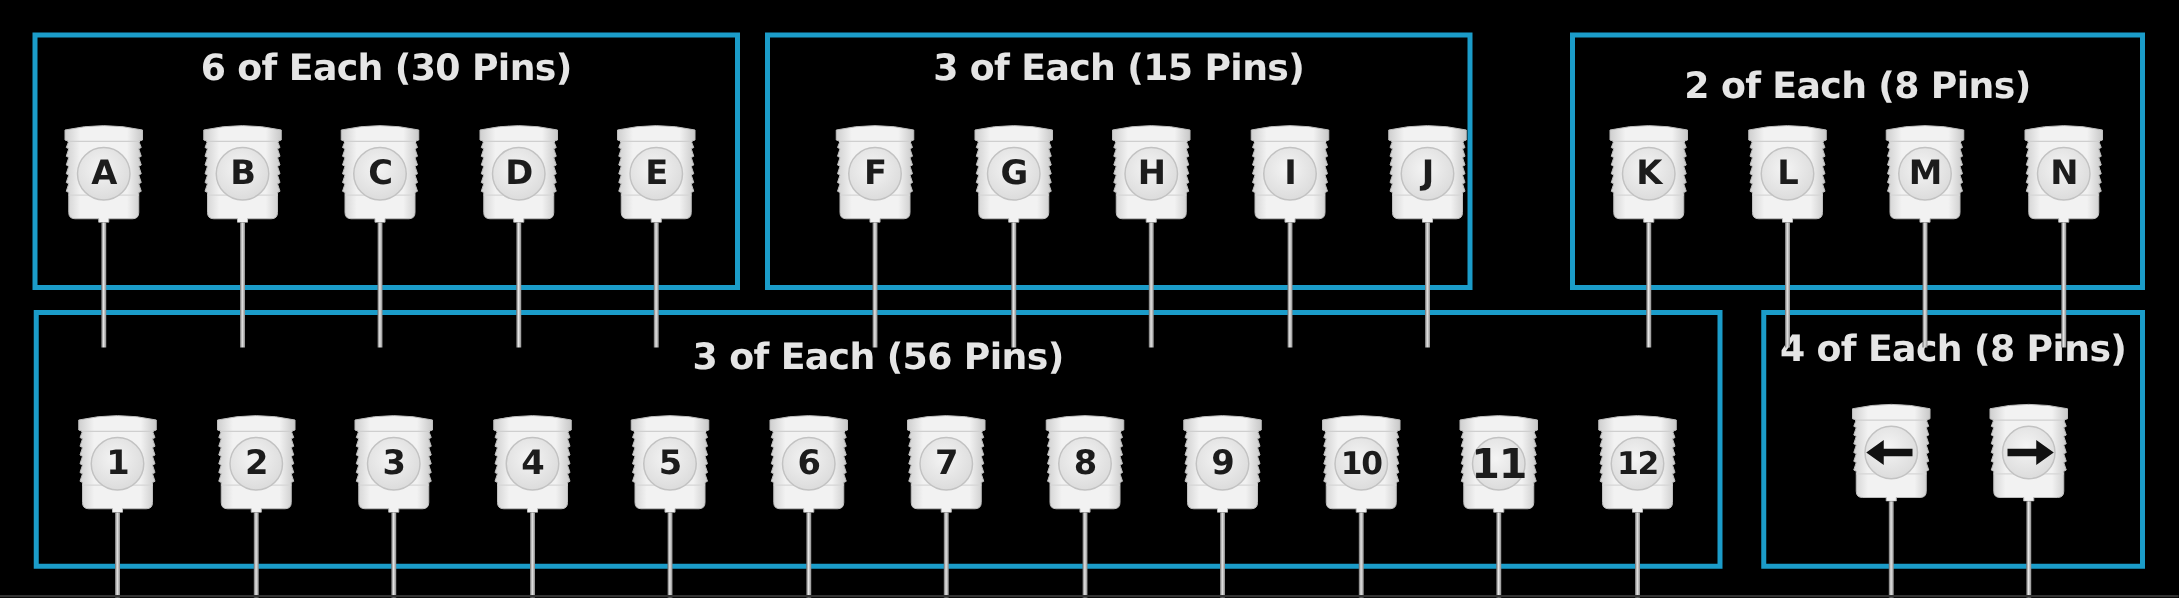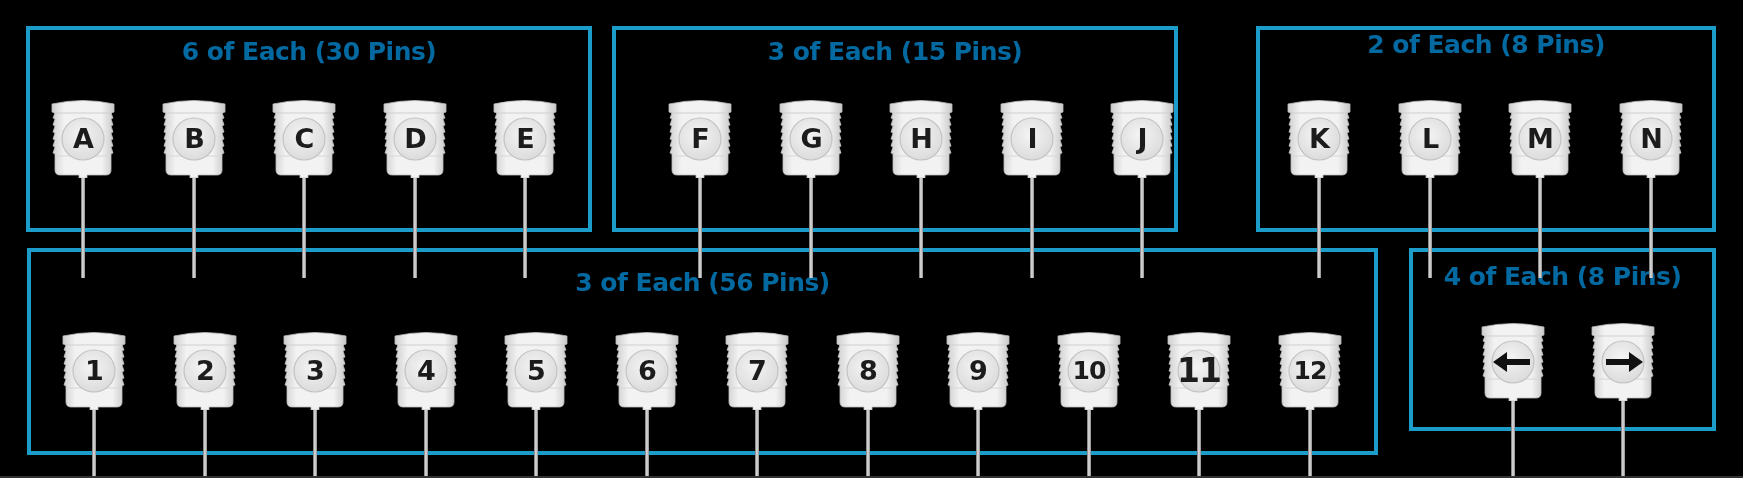--- a/index.html
+++ b/index.html
@@ -3,22 +3,22 @@
 <meta charset="utf-8">
 <style>
   html, body { margin:0; padding:0; background:#000; }
   body { width:1743px; height:478px; position:relative; overflow:hidden; font-family:"DejaVu Sans", sans-serif; }
   .group {
     position:absolute; box-sizing:border-box;
     border:4px solid #1B9CC9; background:#000;
   }
   .group-title {
     position:absolute; left:0; right:0; text-align:center;
-    color:#0369a1; font-family:"DejaVu Sans", sans-serif; font-weight:bold;
-    font-size:25px; letter-spacing:-0.5px; white-space:nowrap;
+    color:#e5e5e5; font-family:"DejaVu Sans", sans-serif; font-weight:bold;
+    font-size:29px; letter-spacing:-0.5px; white-space:nowrap;
   }
   .pin { position:absolute; width:66px; }
   .pin-head {
     position:absolute; left:0; top:0; width:66px; height:80px;
   }
   .pin-head svg { display:block; }
   .pin-label {
     position:absolute; left:0; width:66px; top:24px; height:34px;
     text-align:center; line-height:34px;
     font-family:"DejaVu Sans", sans-serif; font-weight:bold; font-size:27px; color:#1c1c1c;
@@ -35,28 +35,28 @@
 
 <div class="group" style="left:26px;top:26px;width:566px;height:206px;">
   <div class="group-title" style="top:7px;">6 of Each (30 Pins)</div>
 </div>
 
 <div class="group" style="left:612px;top:26px;width:566px;height:206px;">
   <div class="group-title" style="top:7px;">3 of Each (15 Pins)</div>
 </div>
 
 <div class="group" style="left:1256px;top:26px;width:460px;height:206px;">
-  <div class="group-title" style="top:0;">2 of Each (8 Pins)</div>
+  <div class="group-title" style="top:21px;">2 of Each (8 Pins)</div>
 </div>
 
 <div class="group" style="left:27px;top:248px;width:1351px;height:207px;">
   <div class="group-title" style="top:16px;">3 of Each (56 Pins)</div>
 </div>
 
-<div class="group" style="left:1409px;top:248px;width:307px;height:183px;">
+<div class="group" style="left:1409px;top:248px;width:307px;height:207px;">
   <div class="group-title" style="top:10px;">4 of Each (8 Pins)</div>
 </div>
 
 <div id="pins-layer">
     <div class="pin" style="left: 50px; top: 98px;">
       <div class="pin-head">
 <svg width="66" height="80" viewBox="0 0 66 80" xmlns="http://www.w3.org/2000/svg">
   <defs>
     <linearGradient id="bg" x1="0" x2="1" y1="0" y2="0">
       <stop offset="0" stop-color="#cfcfcf"></stop>

